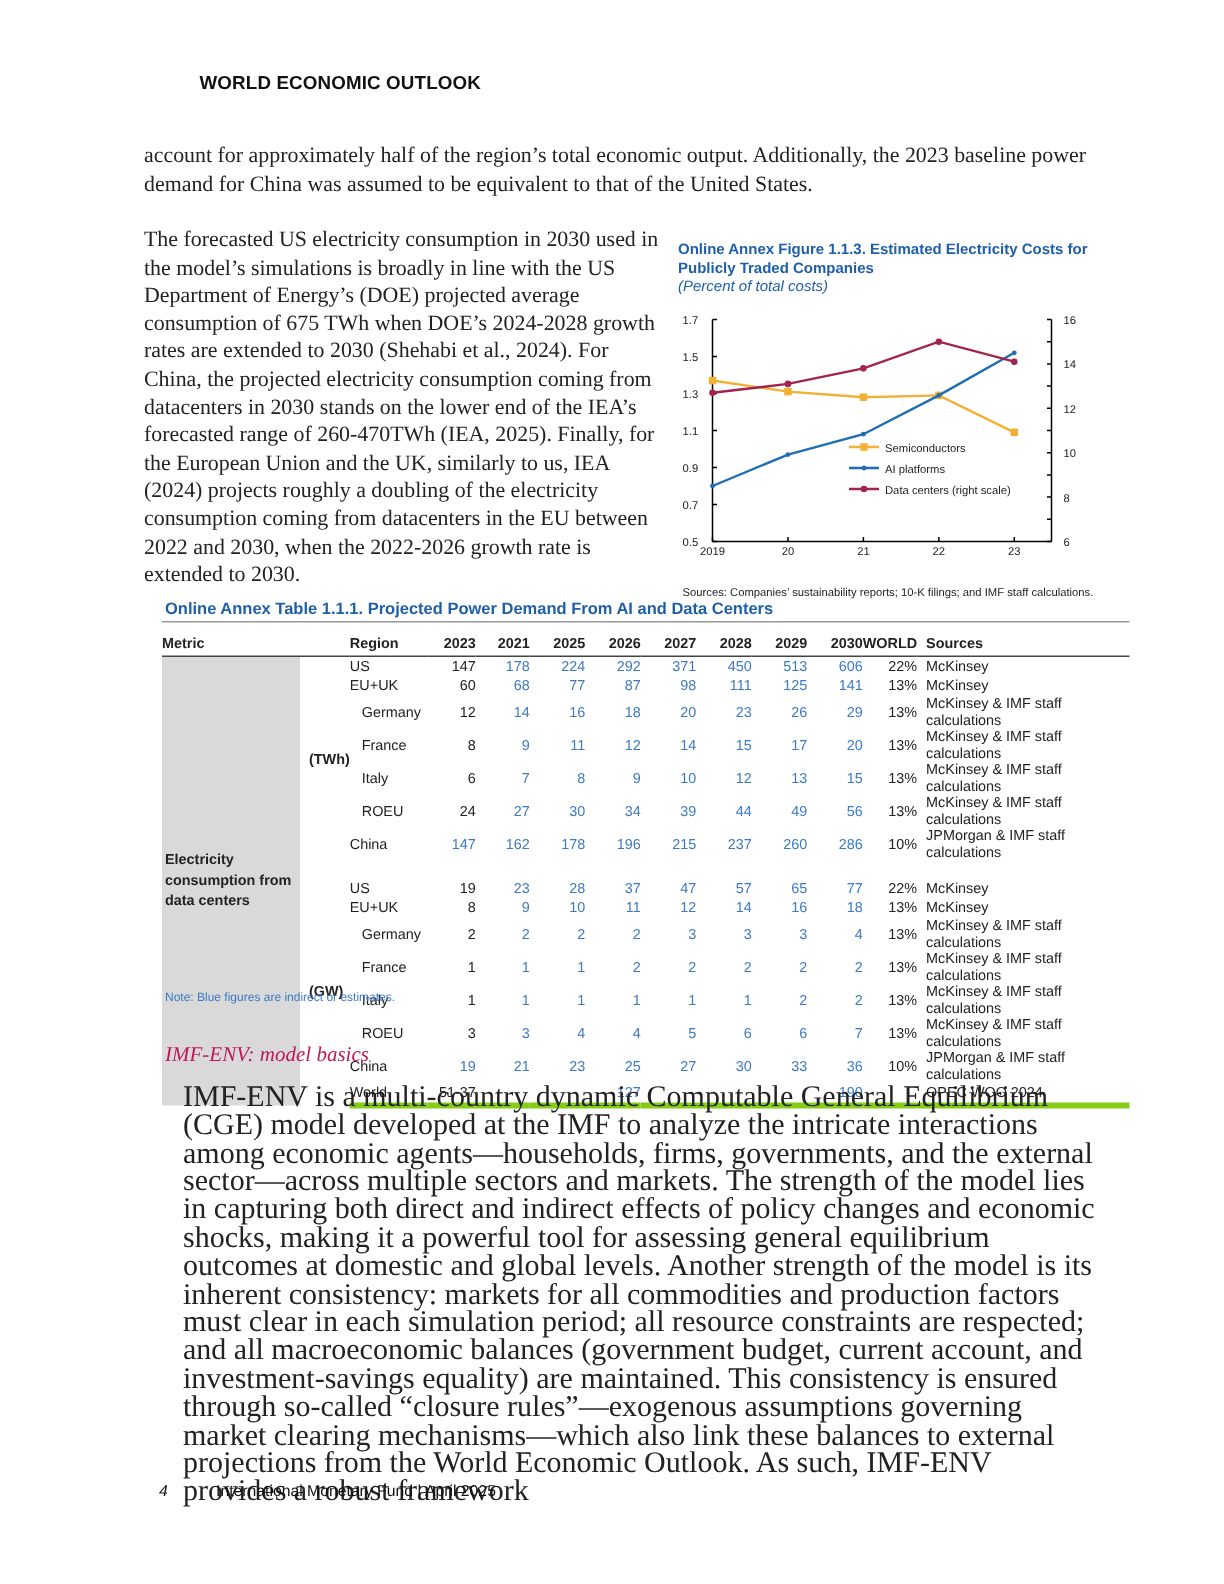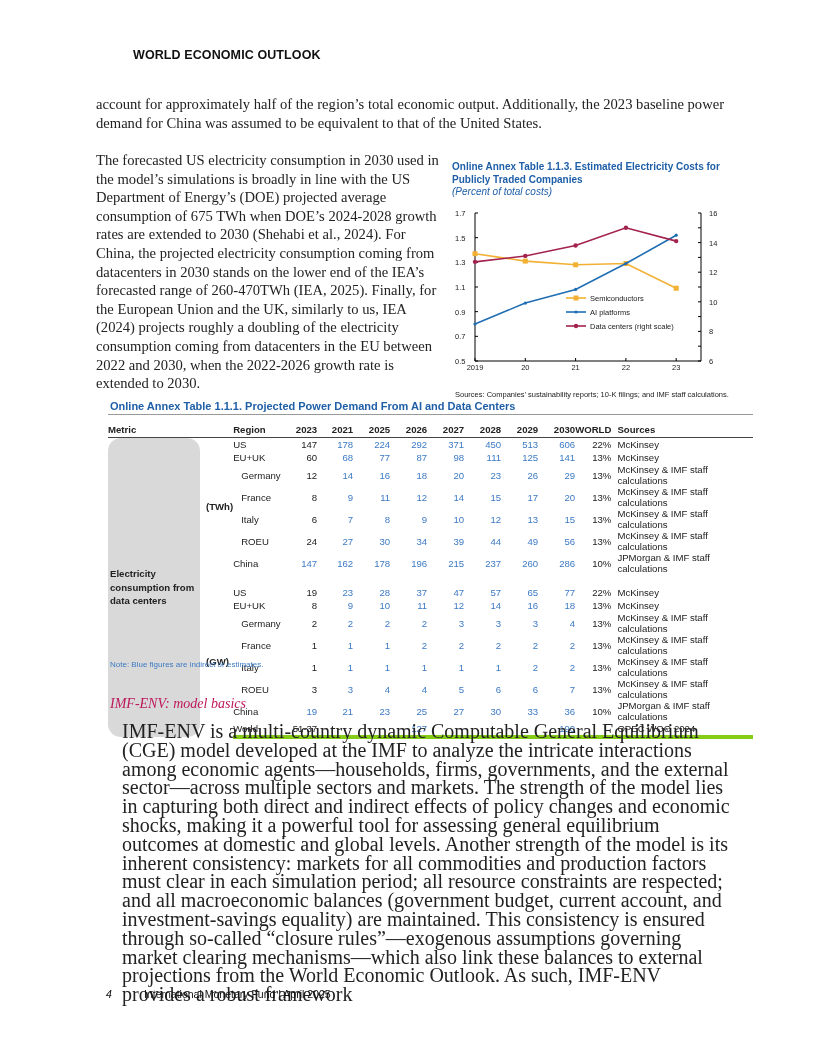--- a/index.html
+++ b/index.html
@@ -33,21 +33,21 @@
 </style>
 </head>
 <body>
 
 <div class="running-head sans">WORLD ECONOMIC OUTLOOK</div>
 
 <div class="para-top serif">account for approximately half of the region’s total economic output. Additionally, the 2023 baseline power demand for China was assumed to be equivalent to that of the United States.</div>
 
 <div class="para-left serif">The forecasted US electricity consumption in 2030 used in the model’s simulations is broadly in line with the US Department of Energy’s (DOE) projected average consumption of 675 TWh when DOE’s 2024-2028 growth rates are extended to 2030 (Shehabi et al., 2024). For China, the projected electricity consumption coming from datacenters in 2030 stands on the lower end of the IEA’s forecasted range of 260-470TWh (IEA, 2025). Finally, for the European Union and the UK, similarly to us, IEA (2024) projects roughly a doubling of the electricity consumption coming from datacenters in the EU between 2022 and 2030, when the 2022-2026 growth rate is extended to 2030.</div>
 
-<div class="fig-title sans">Online Annex Table 1.1.3.  Estimated Electricity Costs for Publicly Traded Companies</div>
+<div class="fig-title sans">Online Annex Figure 1.1.3.  Estimated Electricity Costs for Publicly Traded Companies</div>
 <div class="fig-sub sans">(Percent of total costs)</div>
 
 <svg id="chart" width="300" height="185" xmlns="http://www.w3.org/2000/svg">
     <line x1="35" y1="13" x2="35" y2="161" stroke="#000" stroke-width="1"></line>
     <line x1="261" y1="13" x2="261" y2="161" stroke="#000" stroke-width="1"></line>
     <line x1="35" y1="161" x2="261" y2="161" stroke="#000" stroke-width="1"></line>
     <line x1="35" y1="161" x2="38" y2="161" stroke="#000"></line>
     <text x="15" y="164" font-size="7.5" font-family="Liberation Sans, sans-serif" fill="#222">0.5</text>
     <line x1="35" y1="136.33333333333334" x2="38" y2="136.33333333333334" stroke="#000"></line>
     <text x="15" y="139.33333333333334" font-size="7.5" font-family="Liberation Sans, sans-serif" fill="#222">0.7</text>
@@ -135,21 +135,21 @@
       <th style="width:37px">2027</th>
       <th style="width:37px">2028</th>
       <th style="width:37px">2029</th>
       <th style="width:37px">2030</th>
       <th style="width:34px">WORLD</th>
       <th class="l" style="padding-left:6px">Sources</th>
     </tr>
   </thead>
   <tbody id="tbody">
       <tr>
-        <td class="metric-cell l" rowspan="16" style="white-space: normal; line-height: 13.5px; border-radius: 13px;">Electricity consumption from data centers</td>
+        <td class="metric-cell l" rowspan="16" style="white-space: normal; line-height: 13.5px;">Electricity consumption from data centers</td>
         <td class="unit" rowspan="7">(TWh)</td>
         <td class="l">US</td>
         <td>147</td>
         <td class="blue">178</td>
         <td class="blue">224</td>
         <td class="blue">292</td>
         <td class="blue">371</td>
         <td class="blue">450</td>
         <td class="blue">513</td>
         <td class="blue">606</td>

